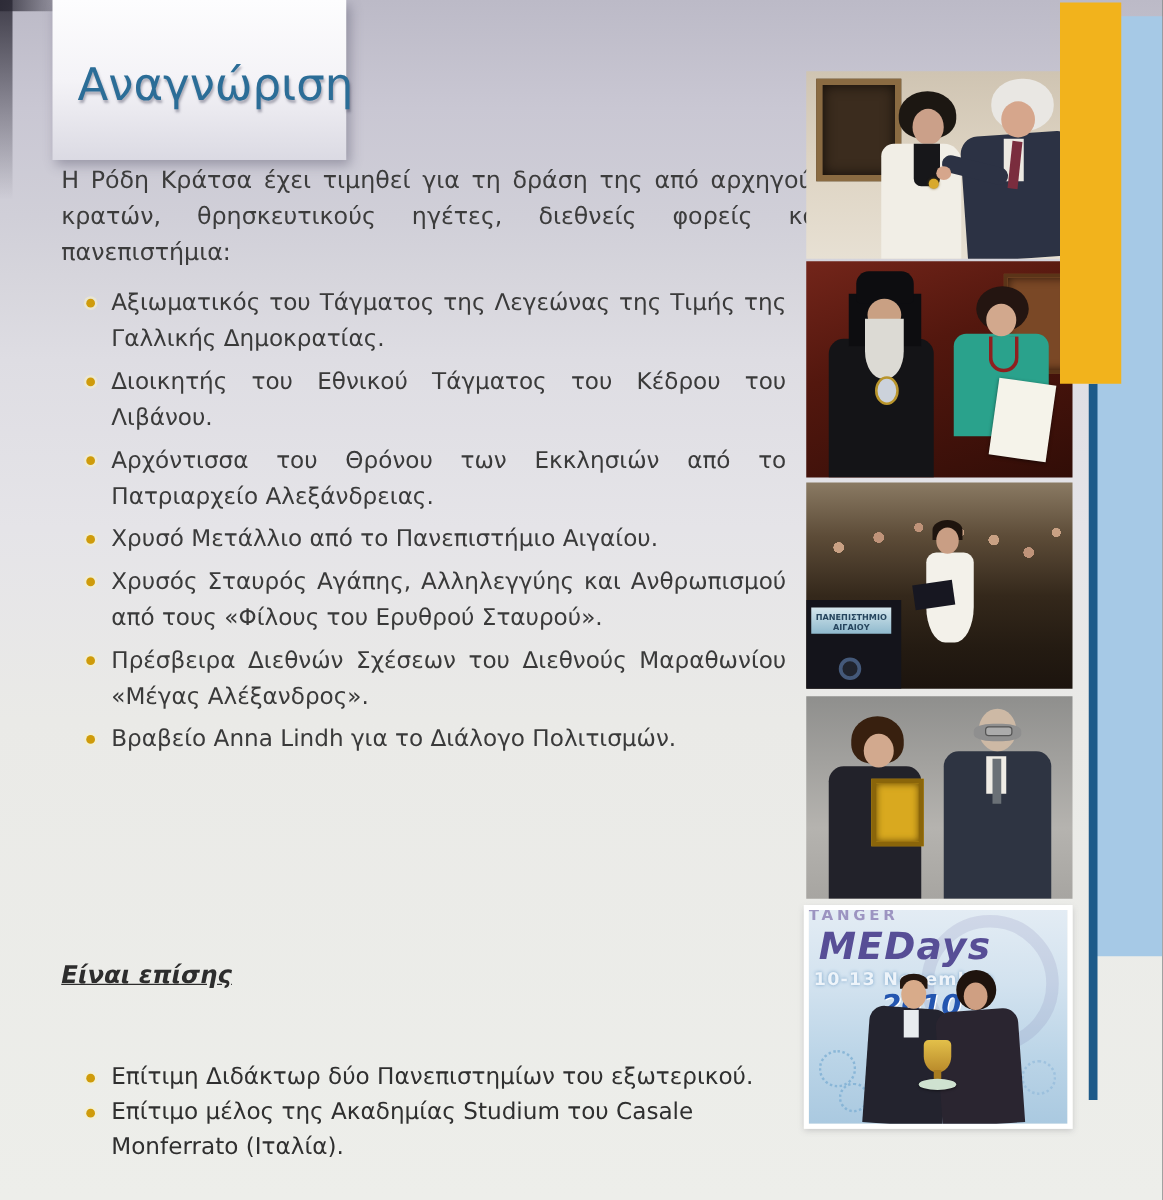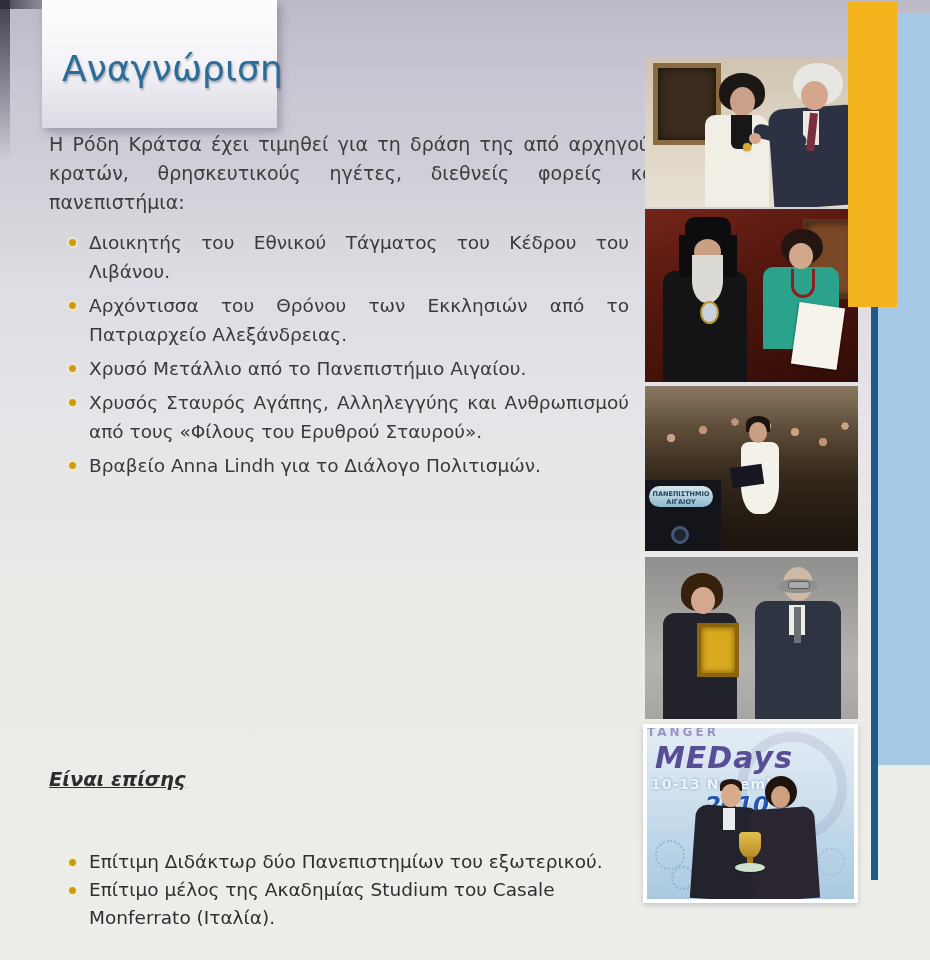--- a/index.html
+++ b/index.html
@@ -76,21 +76,21 @@
   .p2 .g-jacket{left:118px;top:58px;width:76px;height:82px;border-radius:10px 10px 0 0;background:#2aa28c;}
   .p2 .g-cord{left:146px;top:60px;width:18px;height:26px;border:3px solid #8f1f1f;border-top:none;border-radius:0 0 12px 12px;background:transparent;}
   .p2 .g-cert{left:150px;top:96px;width:46px;height:62px;background:#f5f3ea;transform:rotate(8deg);box-shadow:0 1px 3px rgba(0,0,0,.5);}
   
   .p3 .c-dress{left:96px;top:56px;width:38px;height:72px;border-radius:8px 8px 40% 40%;background:#f3f1ea;}
   .p3 .c-head{left:104px;top:36px;width:18px;height:21px;border-radius:50%;background:#c99e84;}
   .p3 .c-hair{left:101px;top:30px;width:24px;height:16px;border-radius:50% 50% 0 0;background:#1e140e;}
   .p3 .c-folder{left:86px;top:80px;width:32px;height:20px;background:#171721;transform:rotate(-8deg);}
   .p3 .podium{left:0;top:94px;width:76px;height:71px;background:#14141b;}
   .p3 .sign{left:4px;top:100px;width:64px;height:21px;background:linear-gradient(180deg,#d5e7ed 0%,#8fb9cd 100%);
-      font-size:6.5px;line-height:8px;color:#27465e;text-align:center;padding-top:4px;box-sizing:border-box;overflow:hidden;font-weight:bold;border-radius:15px;}
+      font-size:6.5px;line-height:8px;color:#27465e;text-align:center;padding-top:4px;box-sizing:border-box;overflow:hidden;font-weight:bold;}
   .p3 .p-logo{left:26px;top:140px;width:18px;height:18px;border-radius:50%;border:3px solid #44597a;box-sizing:border-box;background:#20242e;}
   
   .p4 .w-hair{left:36px;top:16px;width:42px;height:38px;border-radius:50% 50% 40% 40%;background:#38200f;}
   .p4 .w-face{left:46px;top:30px;width:24px;height:27px;border-radius:50%;background:#d2a98e;}
   .p4 .w-suit{left:18px;top:56px;width:74px;height:106px;border-radius:12px 12px 0 0;background:#22222a;}
   .p4 .plaque{left:52px;top:66px;width:34px;height:46px;background:#d9a91f;border:4px solid #8a650a;box-shadow:inset 0 0 6px #6b4d08;}
   .p4 .m-head{left:138px;top:10px;width:30px;height:34px;border-radius:50%;background:#cdb9a5;}
   .p4 .m-hairside{left:134px;top:22px;width:38px;height:14px;border-radius:40%;background:#8f8f8f;}
   .p4 .m-glasses{left:143px;top:24px;width:20px;height:6px;border:1.5px solid #555;border-radius:3px;background:rgba(255,255,255,.25);}
   .p4 .m-suit{left:110px;top:44px;width:86px;height:118px;border-radius:12px 12px 0 0;background:#2e3442;}
@@ -127,24 +127,26 @@
   <div class="abs bar-lightblue"></div>
   <div class="abs bar-navy"></div>
   <div class="abs bar-yellow"></div>
 
   <div class="abs title-panel"></div>
   <div class="abs title">Αναγνώριση</div>
 
   <div class="abs intro">Η Ρόδη Κράτσα έχει τιμηθεί για τη δράση της από αρχηγούς κρατών, θρησκευτικούς ηγέτες, διεθνείς φορείς και πανεπιστήμια:</div>
 
   <ul class="abs honors">
+    <li>Αξιωματικός του Τάγματος της Λεγεώνας της Τιμής της Γαλλικής Δημοκρατίας.</li>
     <li>Διοικητής του Εθνικού Τάγματος του Κέδρου του Λιβάνου.</li>
     <li>Αρχόντισσα του Θρόνου των Εκκλησιών από το Πατριαρχείο Αλεξάνδρειας.</li>
     <li>Χρυσό Μετάλλιο από το Πανεπιστήμιο Αιγαίου.</li>
     <li>Χρυσός Σταυρός Αγάπης, Αλληλεγγύης και Ανθρωπισμού από τους «Φίλους του Ερυθρού Σταυρού».</li>
+    <li>Πρέσβειρα Διεθνών Σχέσεων του Διεθνούς Μαραθωνίου «Μέγας Αλέξανδρος».</li>
     <li>Βραβείο Anna Lindh για το Διάλογο Πολιτισμών.</li>
   </ul>
 
   <div class="abs also-heading">Είναι επίσης</div>
   <ul class="abs also">
     <li>Επίτιμη Διδάκτωρ δύο Πανεπιστημίων του εξωτερικού.</li>
     <li>Επίτιμο μέλος της Ακαδημίας Studium του Casale Monferrato (Ιταλία).</li>
   </ul>
 
   <div class="abs photo p1">

